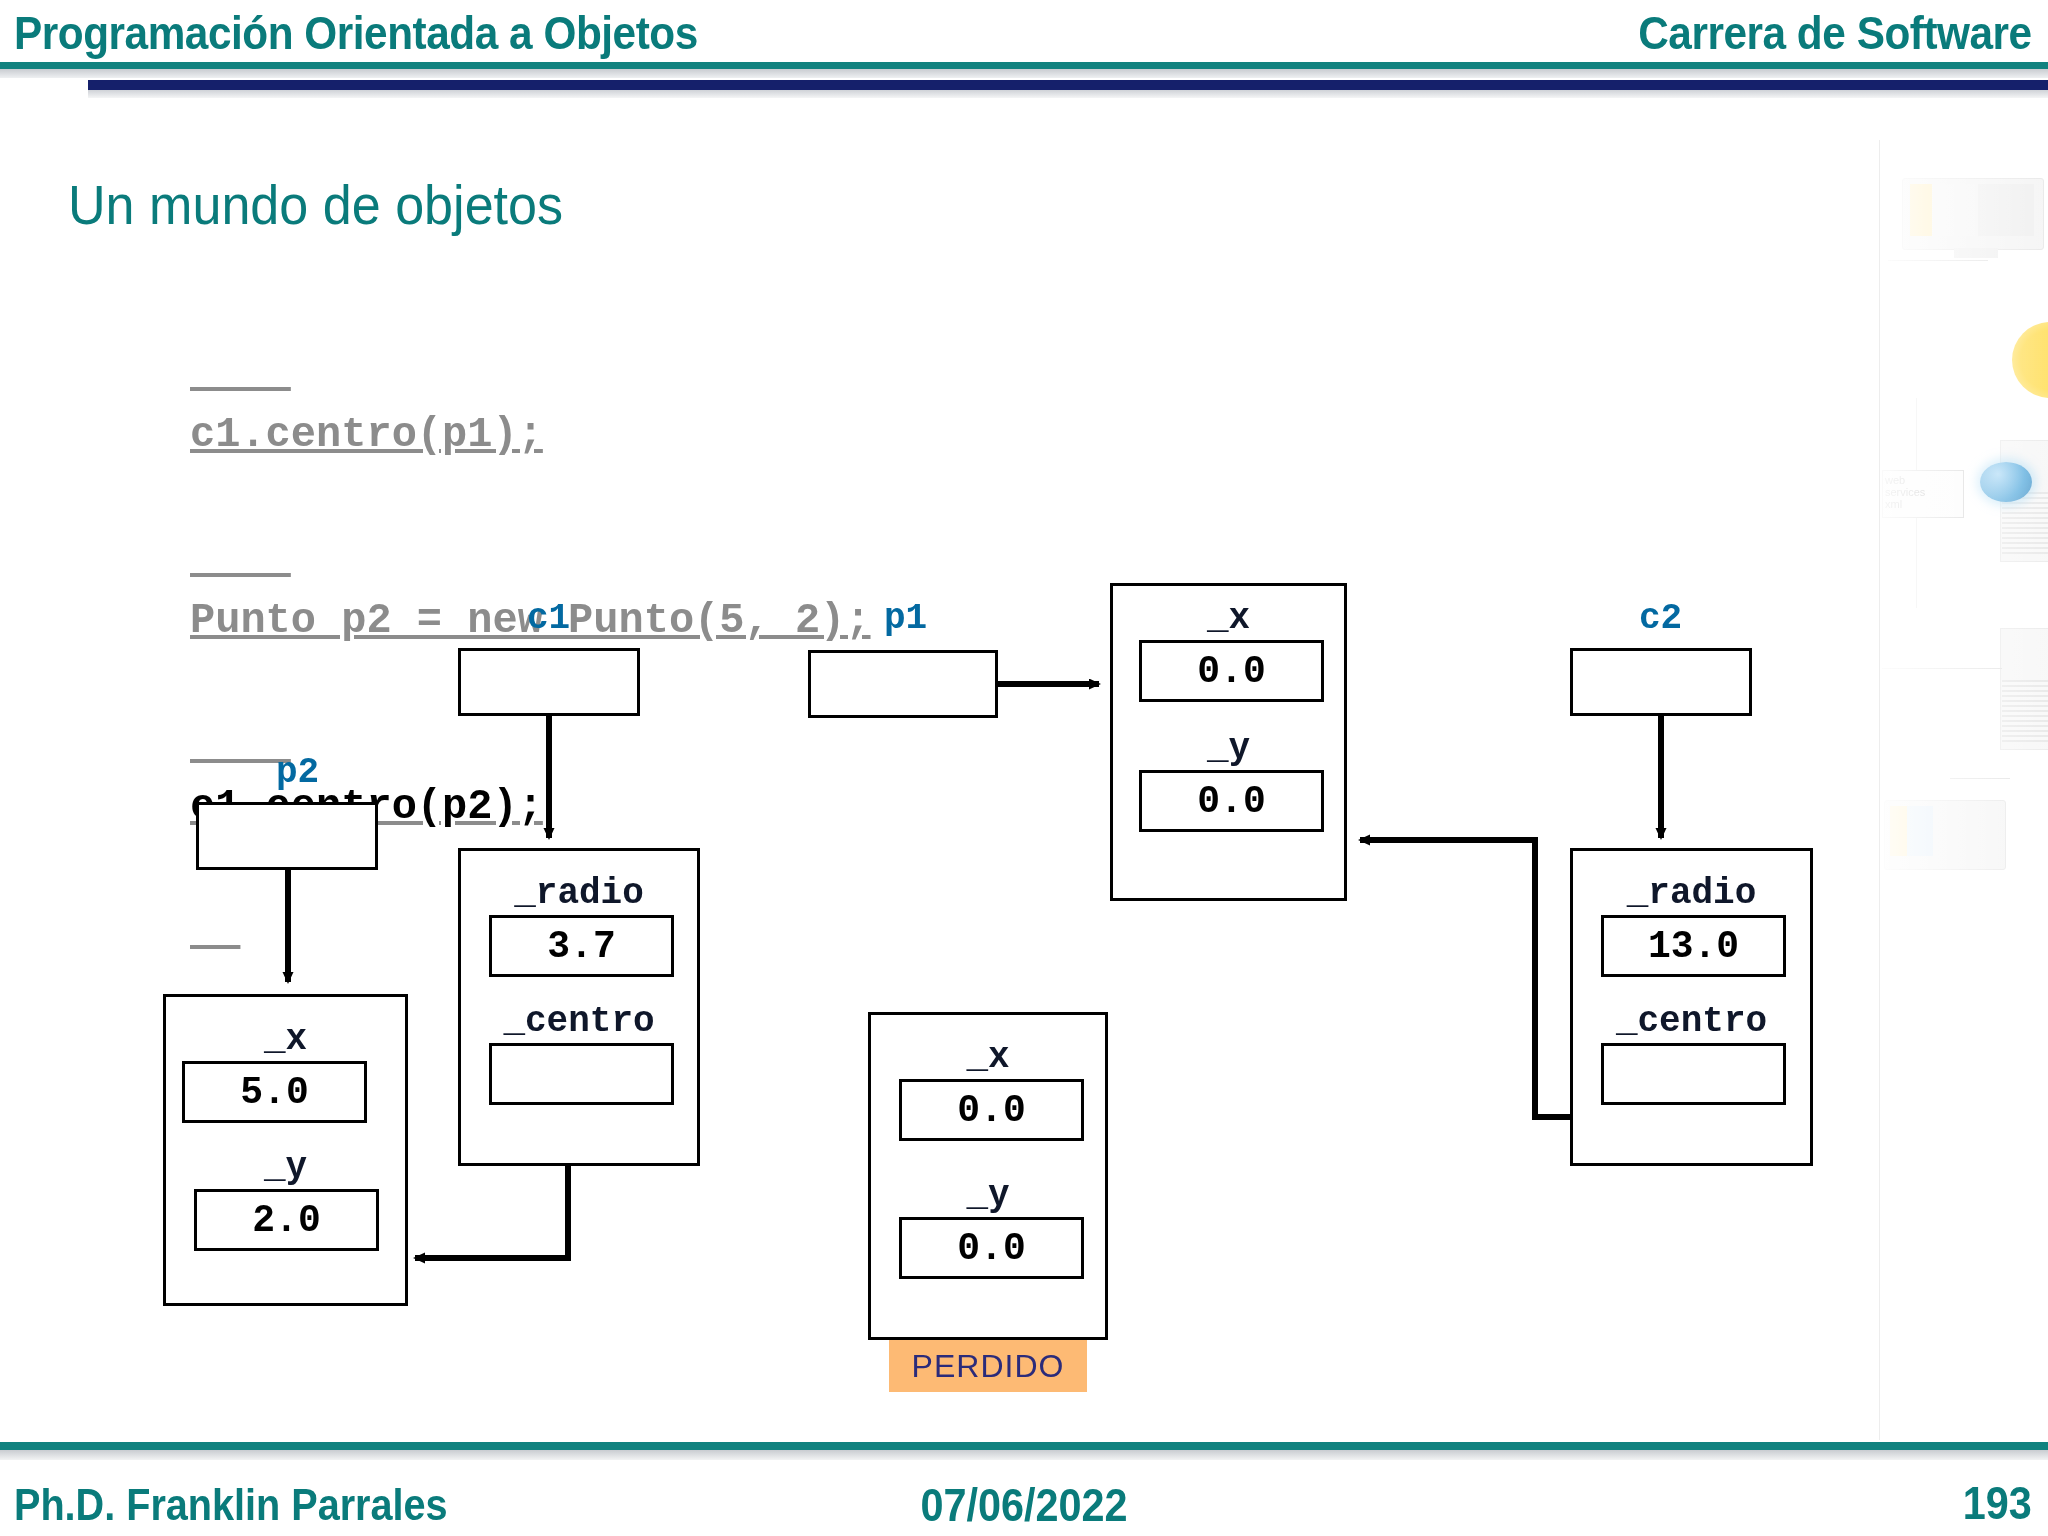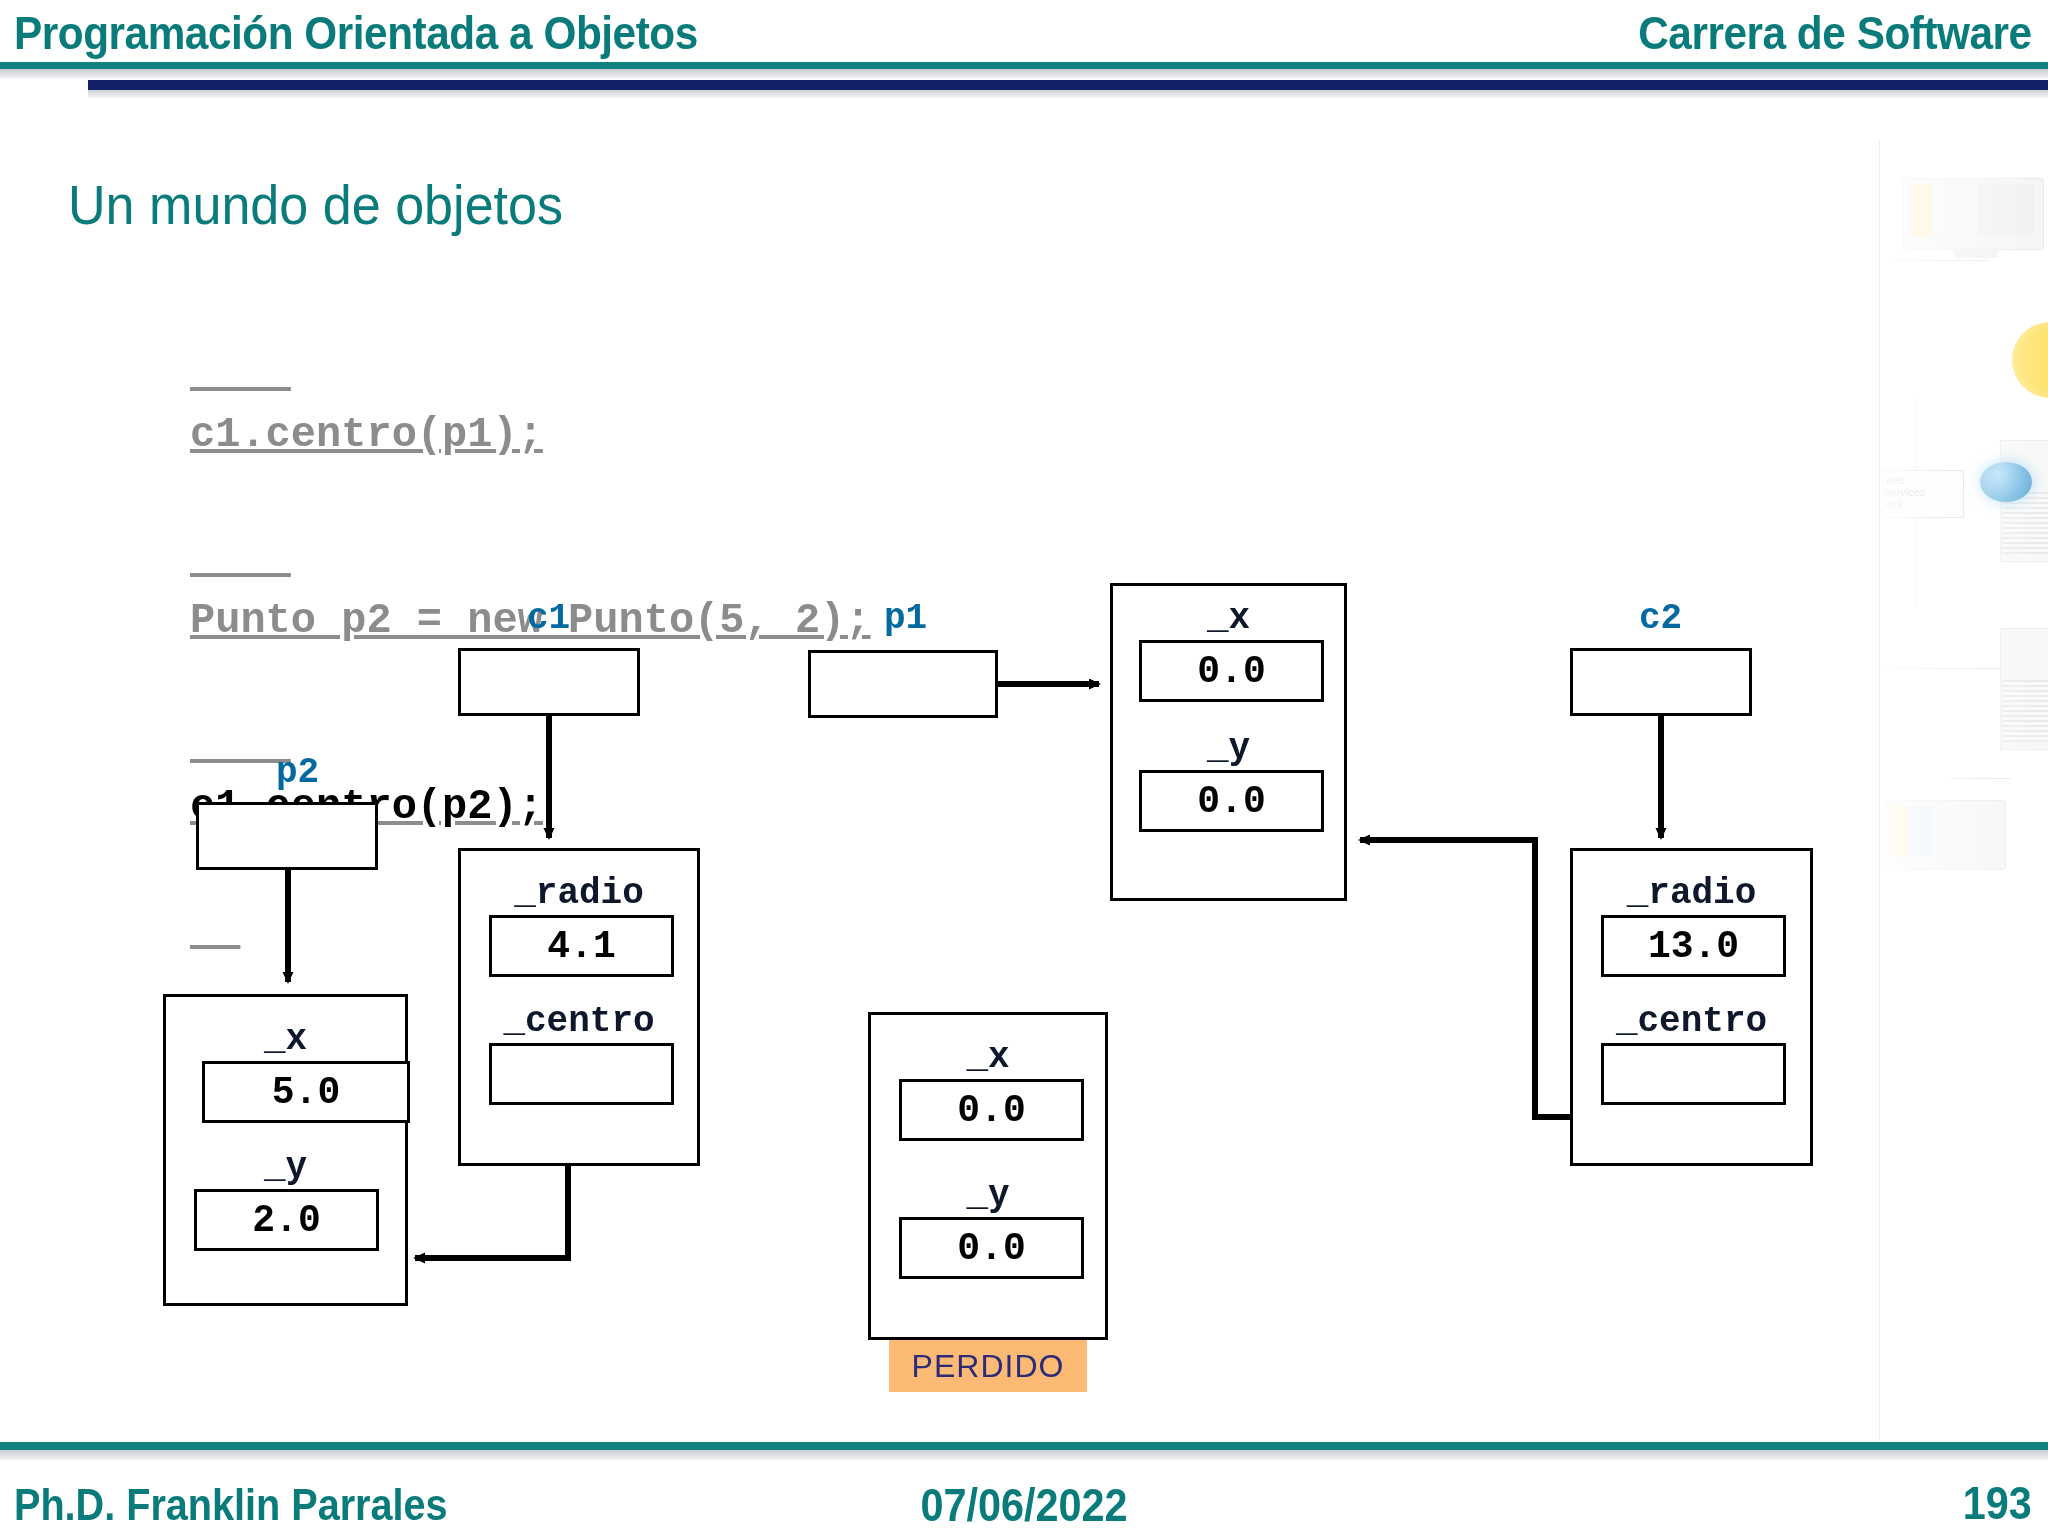--- a/index.html
+++ b/index.html
@@ -193,31 +193,31 @@
     <path d="M 568,1095 L 568,1258 L 415,1258" stroke="#000" stroke-width="6" fill="none" marker-end="url(#ah)"></path>
 
     <path d="M 1690,1117 L 1535,1117 L 1535,840 L 1360,840" stroke="#000" stroke-width="6" fill="none" marker-end="url(#ah)"></path>
   </svg>
 
   <div class="lbl" style="left:276px;top:752px;">p2</div>
   <div class="refbox" style="left:196px;top:802px;width:182px;height:68px;"></div>
 
   <div class="objbox" style="left:163px;top:994px;width:245px;height:312px;">
     <div class="field-name" style="left:0;right:0;top:22px;">_x</div>
-    <div class="slot" style="left:36px;top:64px;width:208px;height:62px;">5.0</div>
+    <div class="slot" style="left:16px;top:64px;width:185px;height:62px;">5.0</div>
     <div class="field-name" style="left:0;right:0;top:150px;">_y</div>
     <div class="slot" style="left:28px;top:192px;width:185px;height:62px;">2.0</div>
   </div>
 
   <div class="lbl" style="left:527px;top:598px;">c1</div>
   <div class="refbox" style="left:458px;top:648px;width:182px;height:68px;"></div>
 
   <div class="objbox" style="left:458px;top:848px;width:242px;height:318px;">
     <div class="field-name" style="left:0;right:0;top:22px;">_radio</div>
-    <div class="slot" style="left:28px;top:64px;width:185px;height:62px;">4.1</div>
+    <div class="slot" style="left:28px;top:64px;width:185px;height:62px;">3.7</div>
     <div class="field-name" style="left:0;right:0;top:150px;">_centro</div>
     <div class="slot" style="left:28px;top:192px;width:185px;height:62px;"></div>
   </div>
 
   <div class="lbl" style="left:884px;top:598px;">p1</div>
   <div class="refbox" style="left:808px;top:650px;width:190px;height:68px;"></div>
 
   <div class="objbox" style="left:1110px;top:583px;width:237px;height:318px;">
     <div class="field-name" style="left:0;right:0;top:12px;">_x</div>
     <div class="slot" style="left:26px;top:54px;width:185px;height:62px;">0.0</div>

